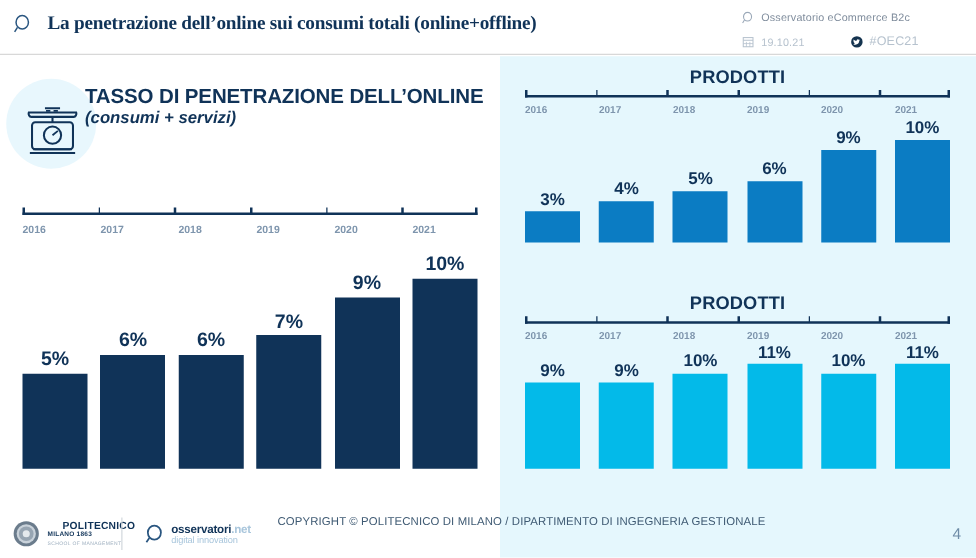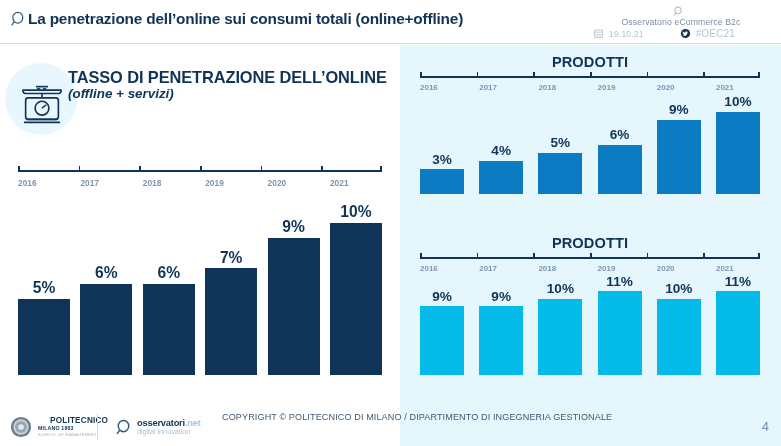--- a/index.html
+++ b/index.html
@@ -22,21 +22,22 @@
     width: 781px; height: 44px;
     background: #ffffff;
     border-bottom: 1px solid #d8d8d8;
     box-sizing: border-box;
   }
   .header-title-wrap {
     position: absolute;
     left: 10px; top: 10px;
     display: flex;
     align-items: center;
-    gap: 1px;
+    gap: 11px;
+    font-family: Liberation Serif, serif;
   }
   .lens-icon {
     width: 17px; height: 17px;
     flex: 0 0 auto;
     display: block;
   }
   .header-title {
     font-size: 15.4px;
     font-weight: bold;
     color: #103358;
@@ -48,21 +49,20 @@
     right: 12px; top: 6px;
     width: 176px;
   }
   .meta-row {
     display: flex;
     align-items: center;
     height: 16px;
     color: #9aa8b8;
     font-size: 8.6px;
     letter-spacing: 0.15px;
-    flex-direction: column;
   }
   .meta-row.row1 { color: #7f8c9c; }
   .meta-ico {
     width: 11px; height: 11px;
     margin-right: 5px;
     flex: 0 0 auto;
     display: block;
   }
   .meta-row2 {
     display: flex;
@@ -344,21 +344,21 @@
     <line x1="32" y1="18" x2="32" y2="23" stroke="#103358" stroke-width="1.9"></line>
     <path d="M16 23 h32 a3 3 0 0 1 3 3 v19 a3 3 0 0 1 -3 3 H16 a3 3 0 0 1 -3 -3 V26 a3 3 0 0 1 3 -3 z" fill="none" stroke="#103358" stroke-width="1.9"></path>
     <circle cx="32" cy="35" r="8" fill="none" stroke="#103358" stroke-width="1.9"></circle>
     <line x1="32" y1="35" x2="37" y2="31" stroke="#103358" stroke-width="1.7"></line>
     <line x1="14" y1="48" x2="50" y2="48" stroke="#103358" stroke-width="1.9"></line>
     <line x1="11" y1="51.5" x2="53" y2="51.5" stroke="#103358" stroke-width="1.9"></line>
   </svg>
 
   <div class="left-title-block">
     <div class="left-title">TASSO DI PENETRAZIONE DELL’ONLINE</div>
-    <div class="left-subtitle">(offline + servizi)</div>
+    <div class="left-subtitle">(consumi + servizi)</div>
   </div>
 
   <div class="chart" id="left-chart">
     <div class="plot">
       <div class="bars">
           <div class="bar-col">
             <div class="bar-label">5%</div>
             <div class="bar" style="background: rgb(16, 51, 88); height: 76.25px;"></div>
           </div>
           <div class="bar-col">

